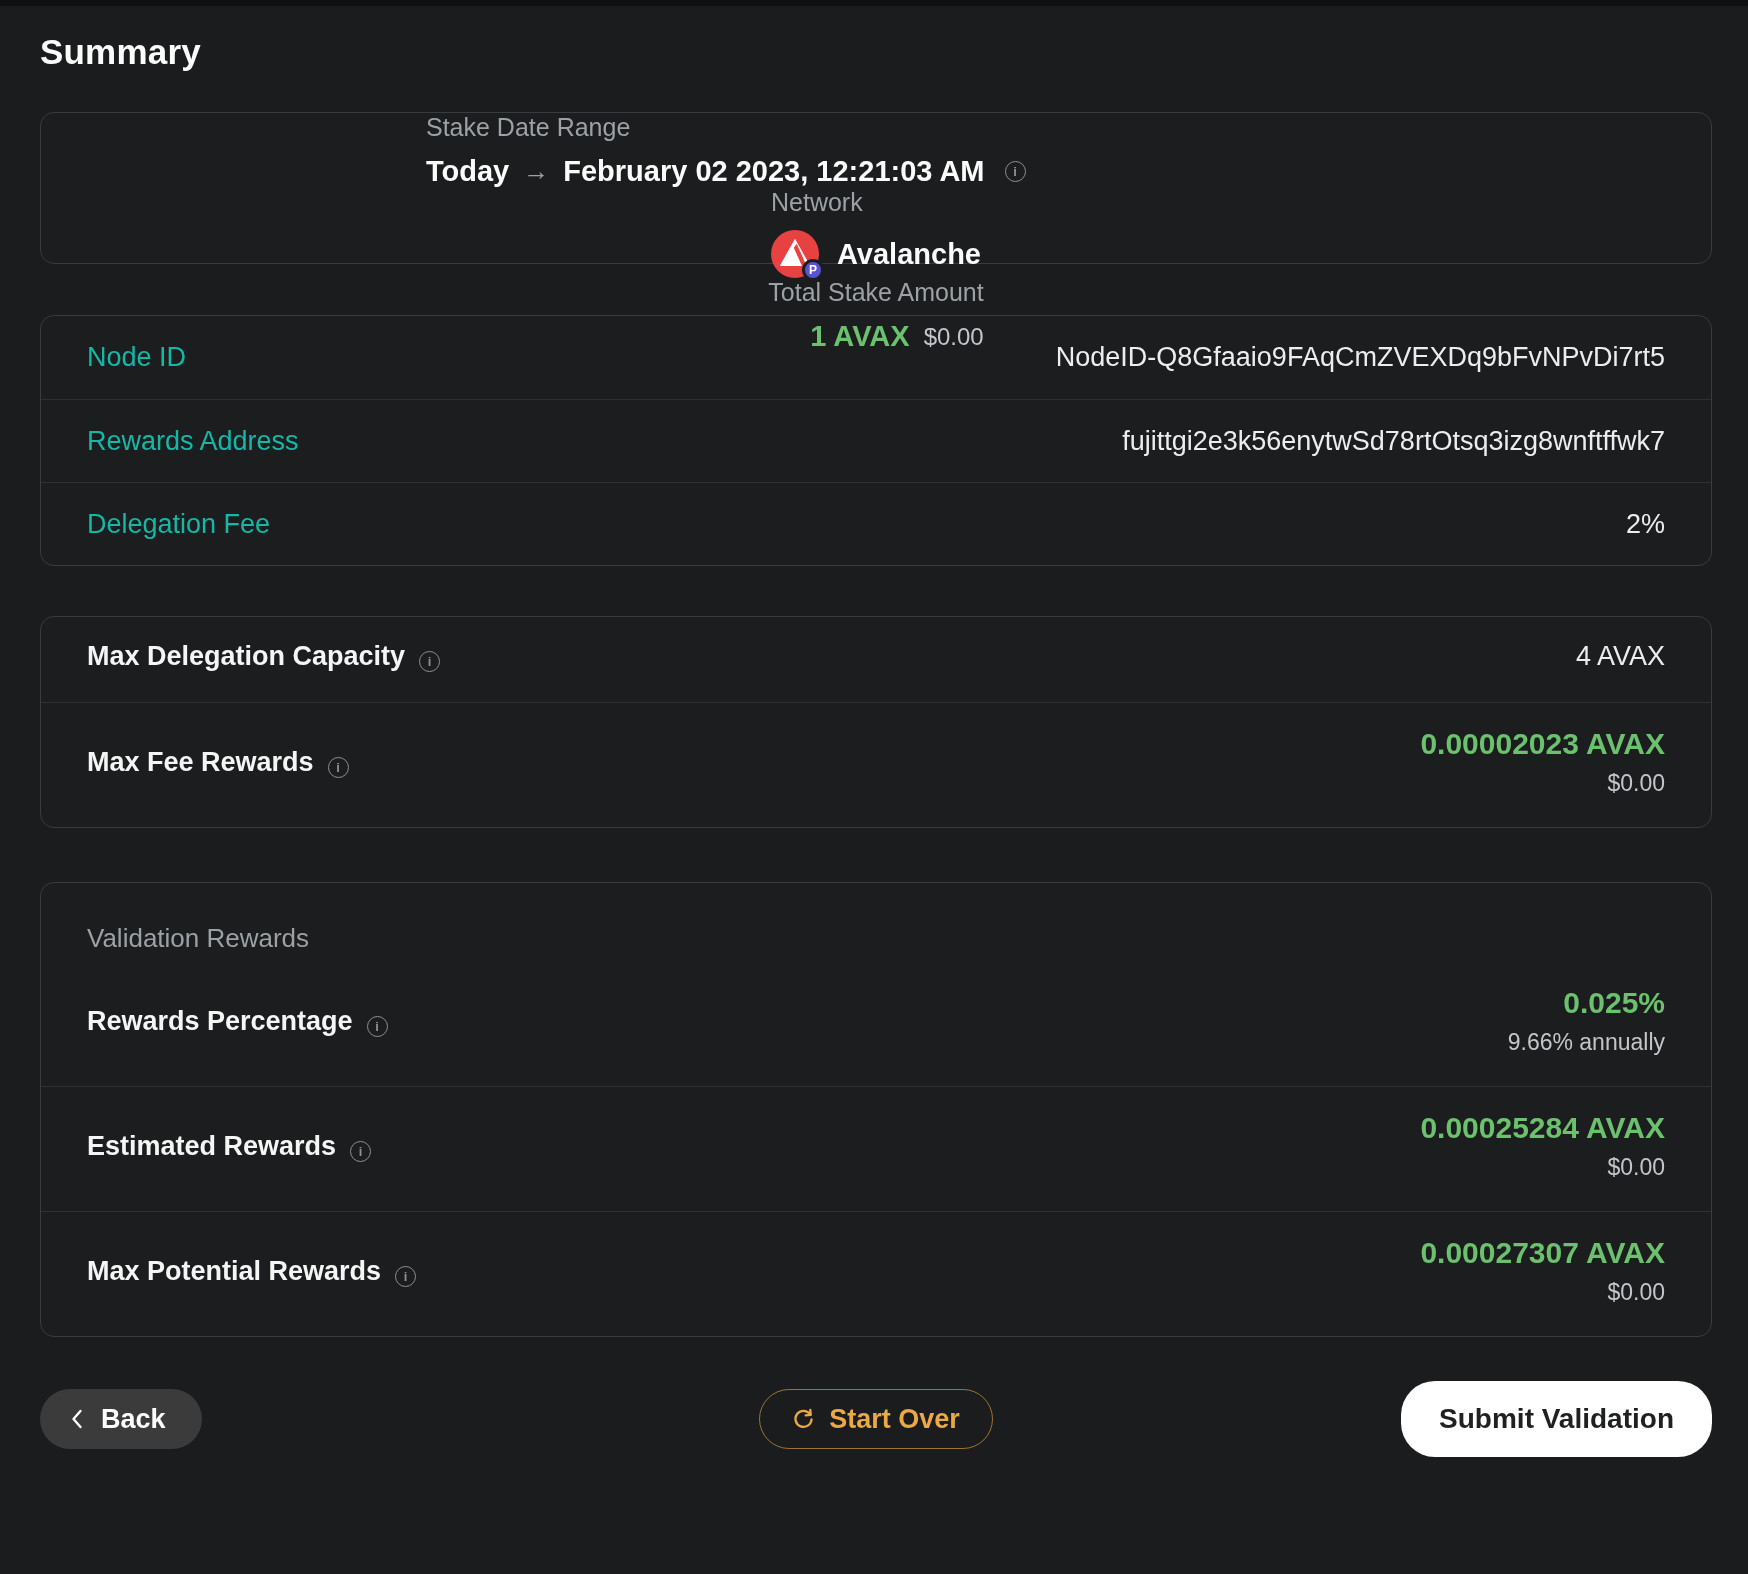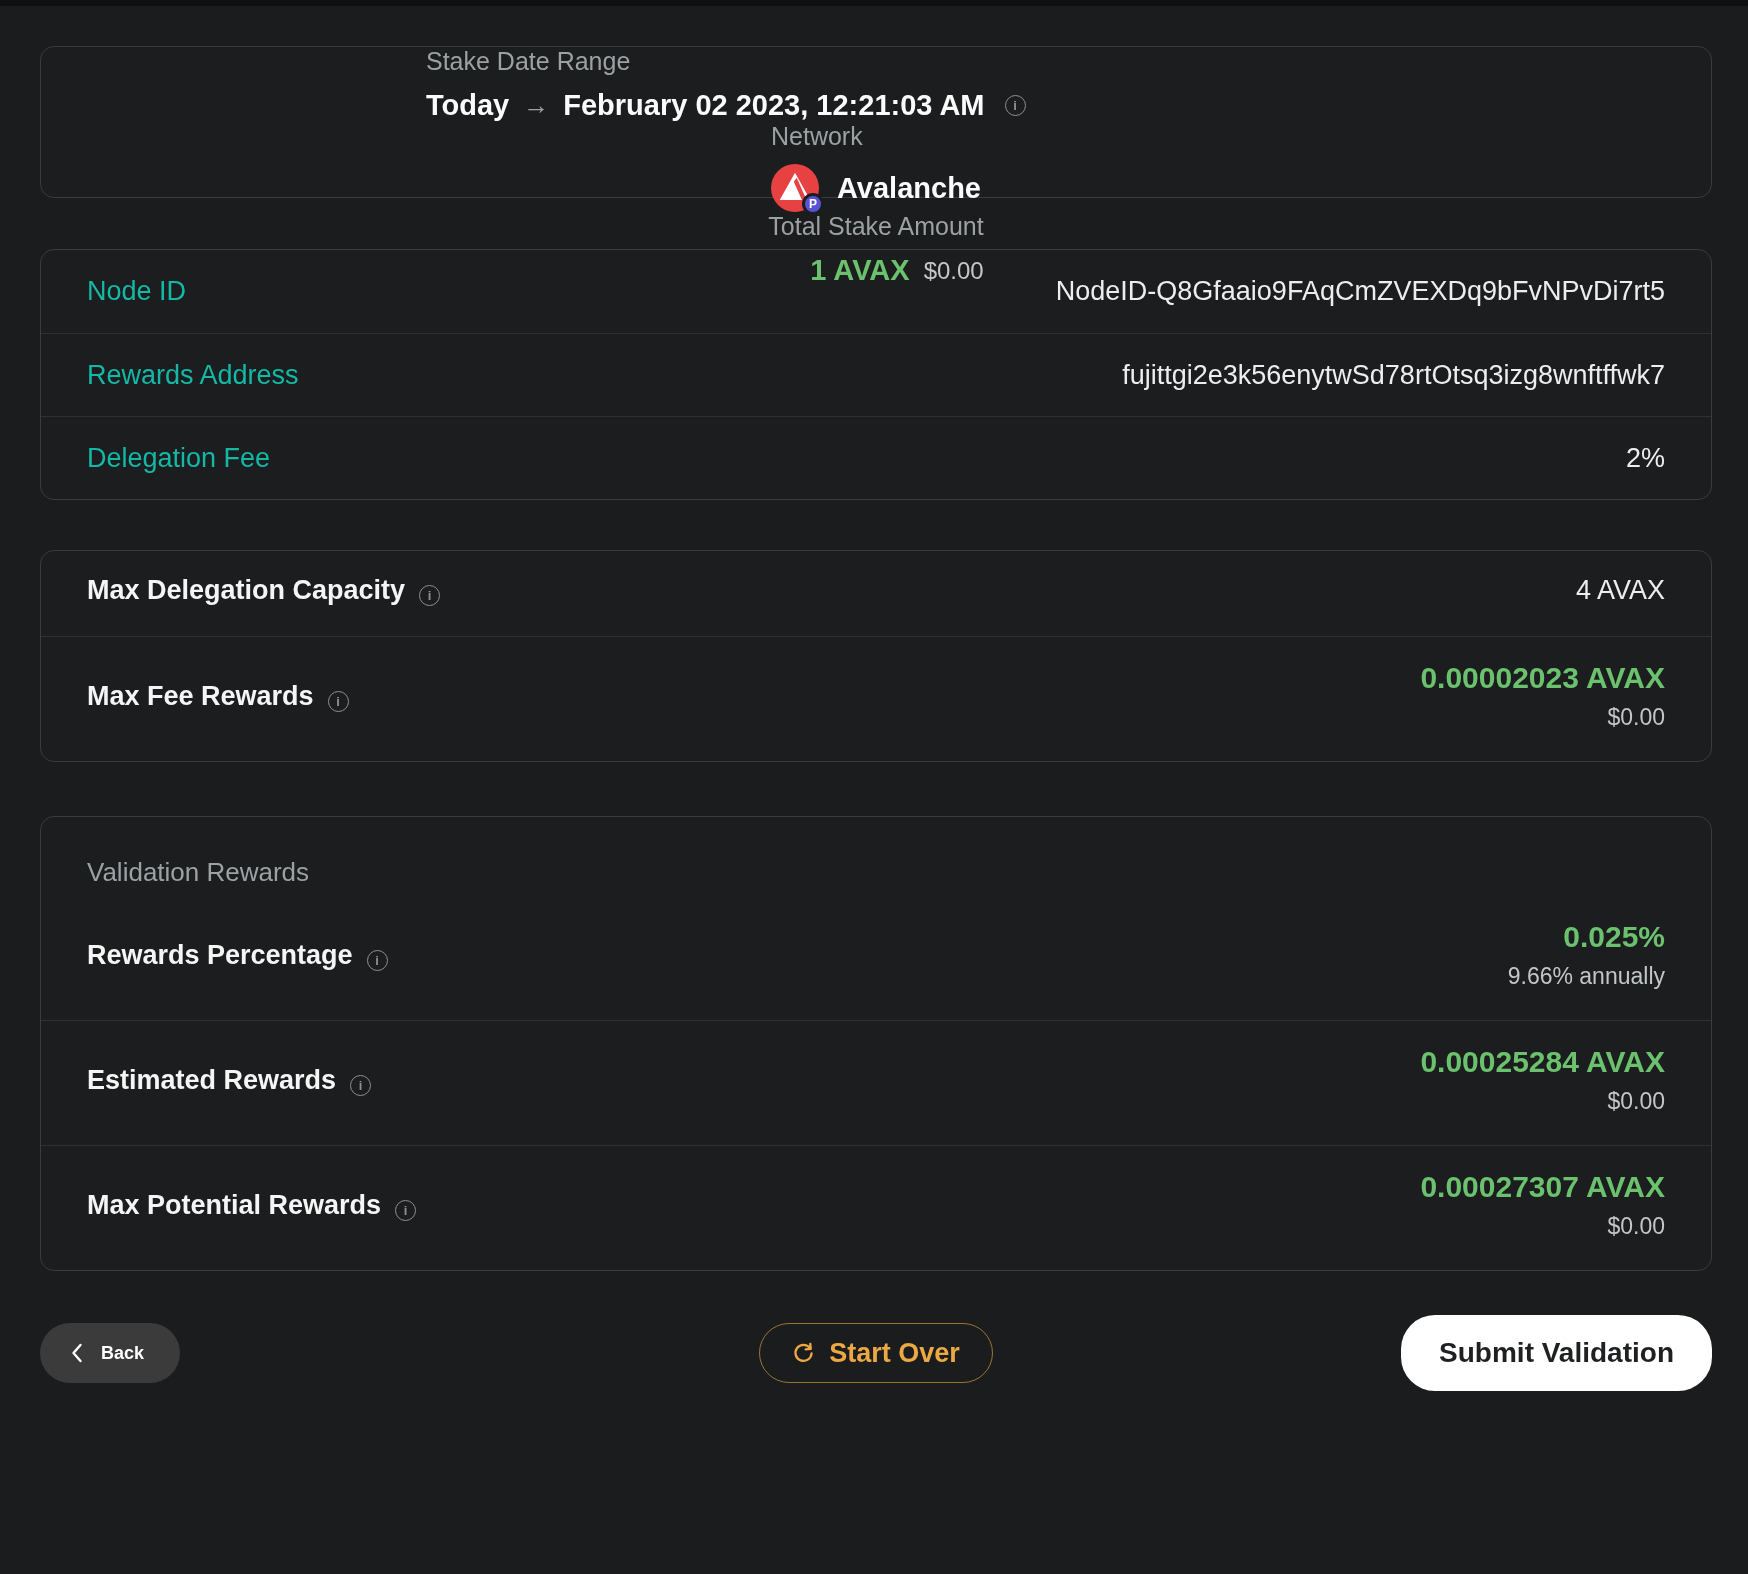--- a/index.html
+++ b/index.html
@@ -78,21 +78,21 @@
   
   .footer {
     margin-top:44px;
     display:grid; grid-template-columns:1fr auto 1fr; align-items:center;
   }
   button { font-family:inherit; cursor:pointer; }
   .btn-back {
     justify-self:start;
     display:flex; align-items:center; gap:18px;
     background:#3b3b3c; color:#fff; border:none; border-radius:34px;
-    height:60px; padding:0 36px 0 30px; font-size:18px; font-weight:600;
+    height:60px; padding:0 36px 0 30px; font-size:27px; font-weight:600;
   }
   .btn-start-over {
     justify-self:center;
     display:flex; align-items:center; gap:14px;
     background:transparent; color:#eca843;
     border:1.5px solid rgba(236,168,67,.62); border-radius:34px;
     height:60px; padding:0 32px; font-size:27px; font-weight:600;
   }
   .btn-submit {
     justify-self:end;
@@ -101,20 +101,21 @@
   }
   .icon-svg { display:block; }
 </style>
 </head>
 <body>
 
 <div class="top-strip"></div>
 
 <div class="page">
 
+  <h1 class="page-title">Summary</h1>
 
   <section class="card card--top">
     <div class="col-range">
       <div class="f-label">Stake Date Range</div>
       <div class="f-value-row">
         <span>Today</span>
         <span class="arrow-glyph">→</span>
         <span>February 02 2023, 12:21:03 AM</span>
         <span class="info-icon">i</span>
       </div>

